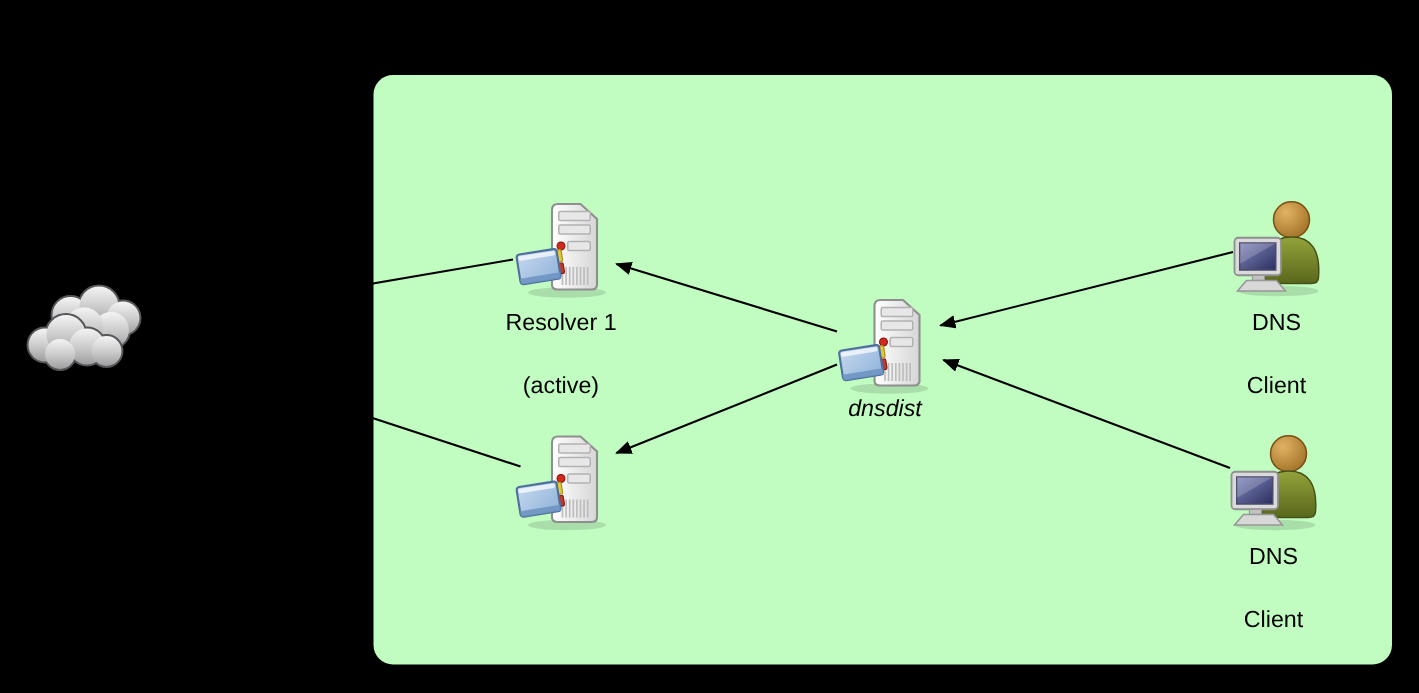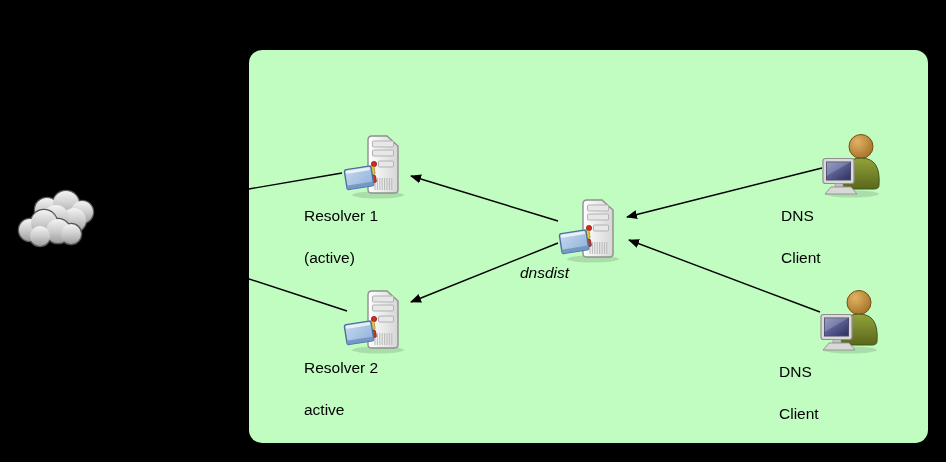--- a/index.html
+++ b/index.html
@@ -9,21 +9,21 @@
     font-family:"Liberation Sans", sans-serif;
   }
   .canvas{position:relative;width:946px;height:462px;}
   .zone{
     position:absolute;left:249px;top:50px;width:679px;height:393px;
     background:#c1fcc1;border-radius:13px;
   }
   .edges{position:absolute;left:0;top:0;width:946px;height:462px;}
   .node-icon{position:absolute;}
   .node-label{
-    position:absolute;color:#000;
+    position:absolute;text-align:center;color:#000;
     font-size:15.5px;line-height:21px;white-space:pre-line;
   }
   .lbl-resolver1{left:304px;top:205px;width:140px;}
   .lbl-resolver2{left:304px;top:357px;width:140px;}
   .lbl-dnsdist{left:520px;top:262px;width:140px;font-style:italic;}
   .lbl-client1{left:781px;top:205px;width:140px;}
   .lbl-client2{left:779px;top:361px;width:140px;}
 </style>
 </head>
 <body style="background: rgb(0, 0, 0);">
@@ -150,22 +150,20 @@
 
   <svg class="node-icon" style="left:341px;top:132px" width="68" height="68" viewBox="0 0 68 68">
     <use href="#server-glyph"></use>
   </svg>
   <div class="node-label lbl-resolver1"><span>Resolver 1</span><br>
     <span>(active)</span></div>
 
   <svg class="node-icon" style="left:341px;top:287px" width="68" height="68" viewBox="0 0 68 68">
     <use href="#server-glyph"></use>
   </svg>
-  <div class="node-label lbl-resolver2"><span>Resolver 2</span><br>
-    <span>active</span></div>
 
   <svg class="node-icon" style="left:556px;top:196px" width="68" height="68" viewBox="0 0 68 68">
     <use href="#server-glyph"></use>
   </svg>
   <div class="node-label lbl-dnsdist"><span>dnsdist</span></div>
 
   <svg class="node-icon" style="left:814px;top:133px" width="74" height="66" viewBox="0 0 74 66">
     <use href="#client-glyph"></use>
   </svg>
   <div class="node-label lbl-client1"><span>DNS</span><br>

